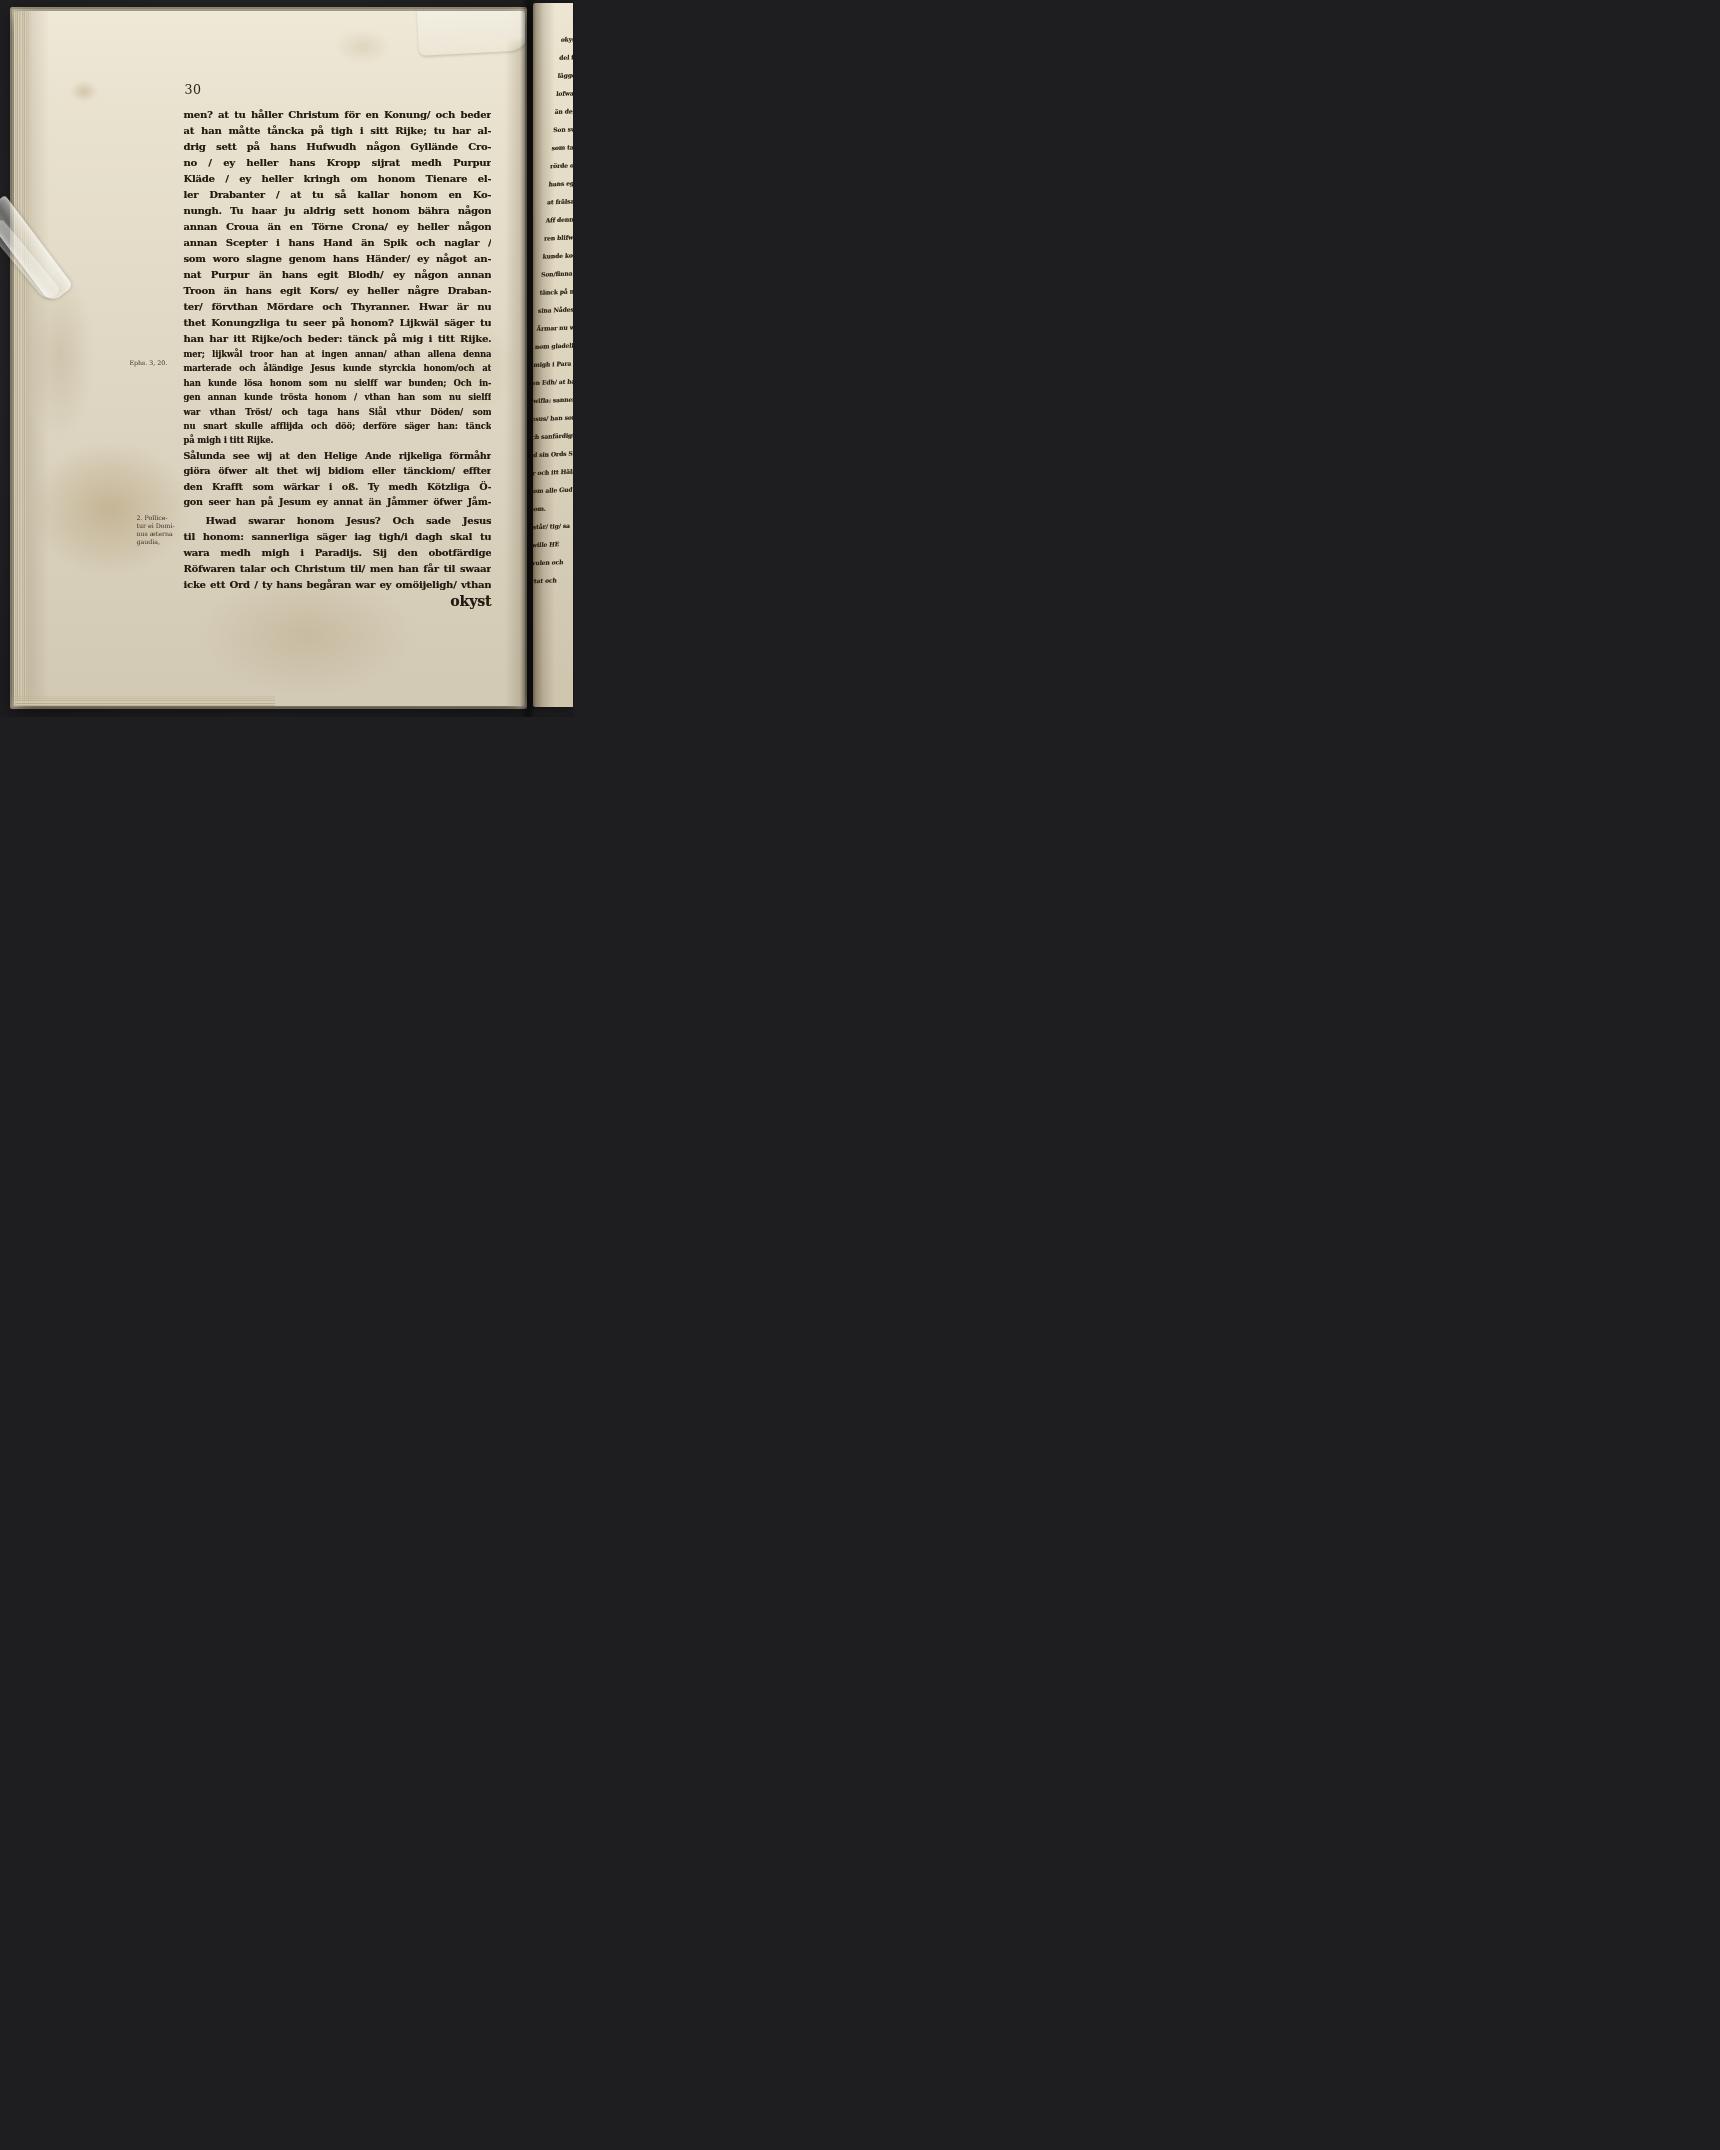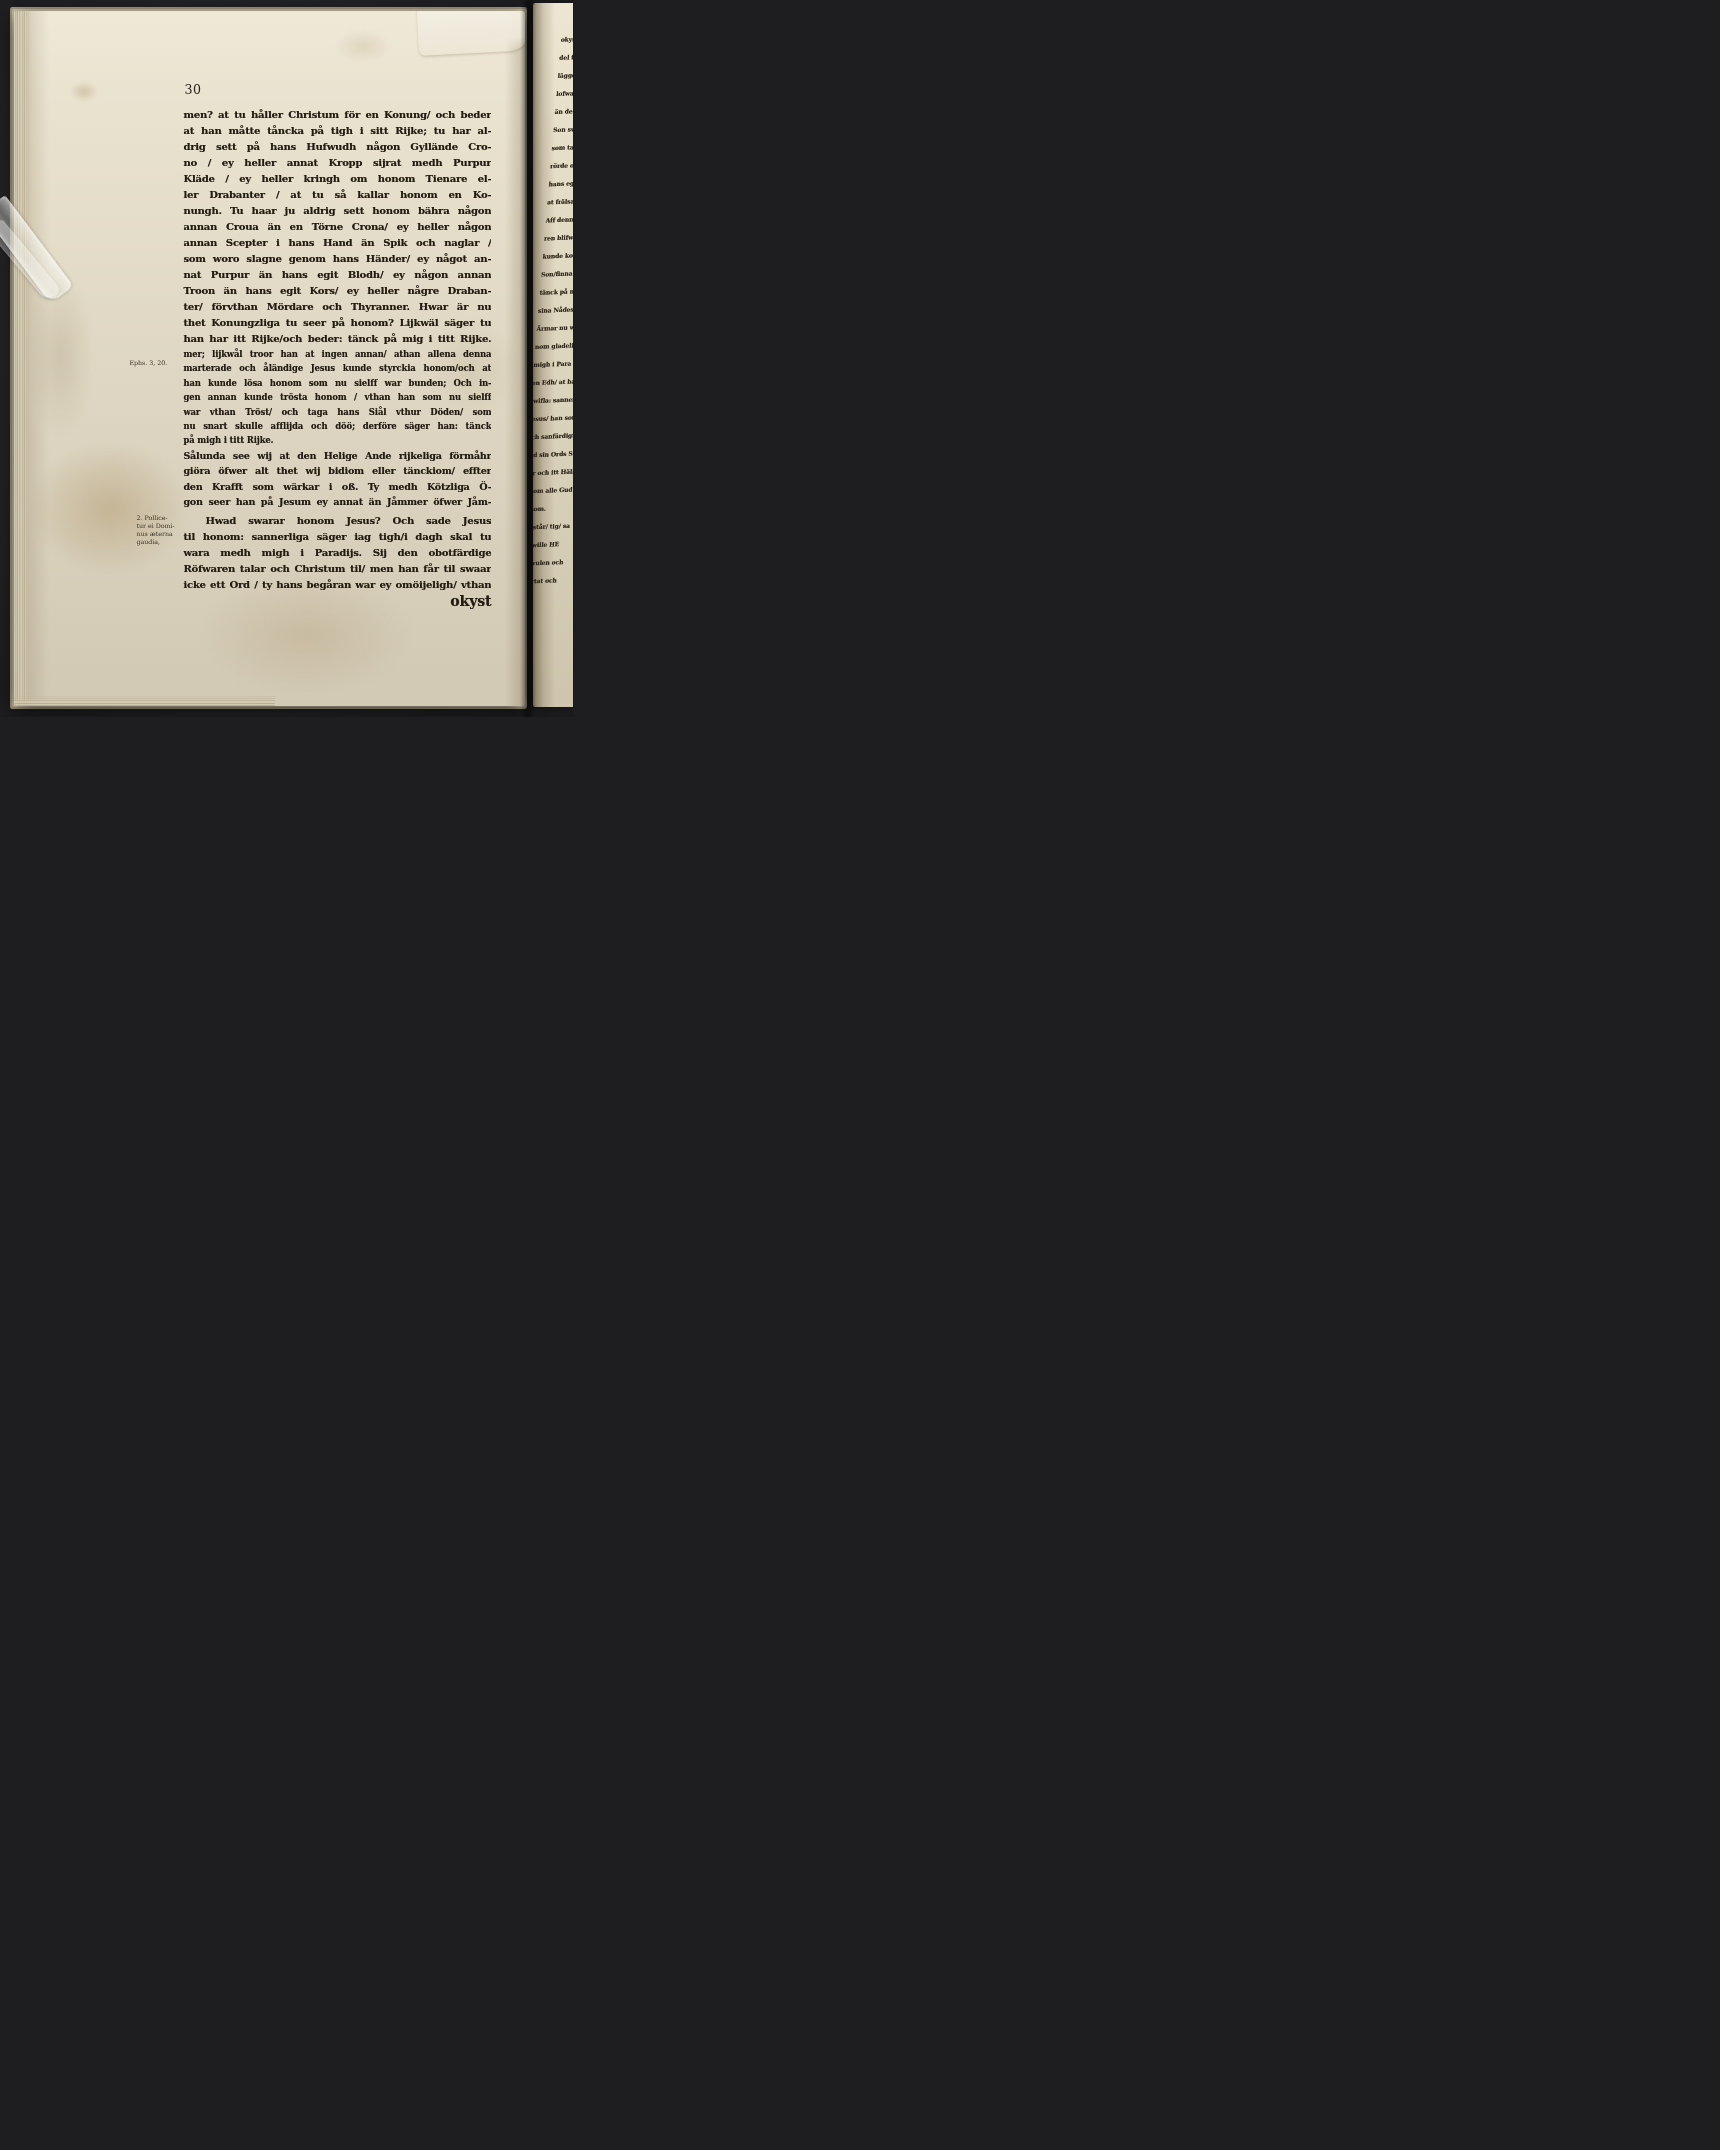--- a/index.html
+++ b/index.html
@@ -171,21 +171,21 @@
         <div class="line">tur ei Domi-</div>
         <div class="line">nus æterna</div>
         <div class="line">gaudia,</div>
       </div>
 
     <div class="text-block">
       <div class="para b1">
           <div class="line">men? at tu håller Christum för en Konung/ och beder</div>
           <div class="line">at han måtte tåncka på tigh i sitt Rijke; tu har al-</div>
           <div class="line">drig sett på hans Hufwudh någon Gyllände Cro-</div>
-          <div class="line">no / ey heller annat Kropp sijrat medh Purpur</div>
+          <div class="line">no / ey heller hans Kropp sijrat medh Purpur</div>
           <div class="line">Kläde / ey heller kringh om honom Tienare el-</div>
           <div class="line">ler Drabanter /  at tu så kallar honom en Ko-</div>
           <div class="line">nungh. Tu haar ju aldrig sett honom bähra någon</div>
           <div class="line">annan Croua än en Törne Crona/  ey heller någon</div>
           <div class="line">annan Scepter i hans Hand än  Spik och naglar /</div>
           <div class="line">som woro slagne genom hans Händer/ ey något an-</div>
           <div class="line">nat Purpur  än hans egit Blodh/  ey någon annan</div>
           <div class="line">Troon än hans egit Kors/ ey heller någre Draban-</div>
           <div class="line">ter/ förvthan Mördare och Thyranner.  Hwar är nu</div>
           <div class="line">thet Konungzliga tu seer på honom? Lijkwäl säger tu</div>

